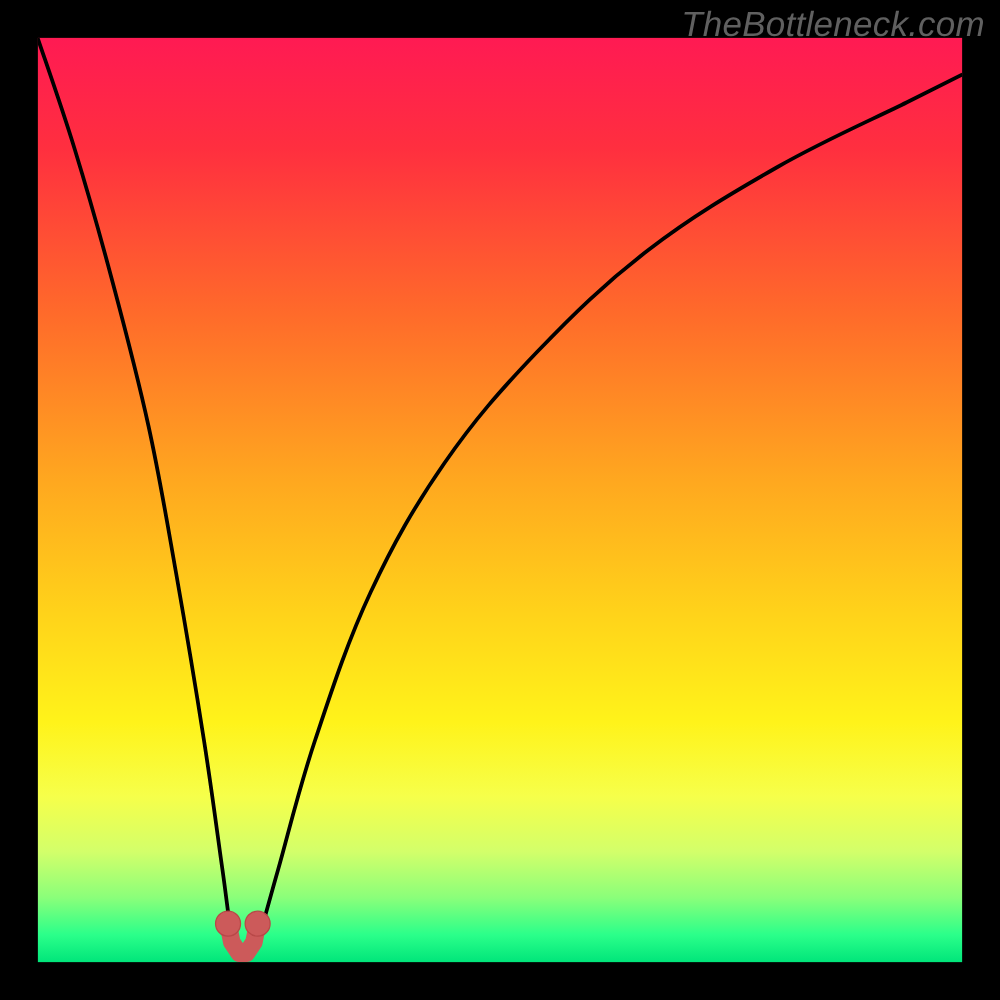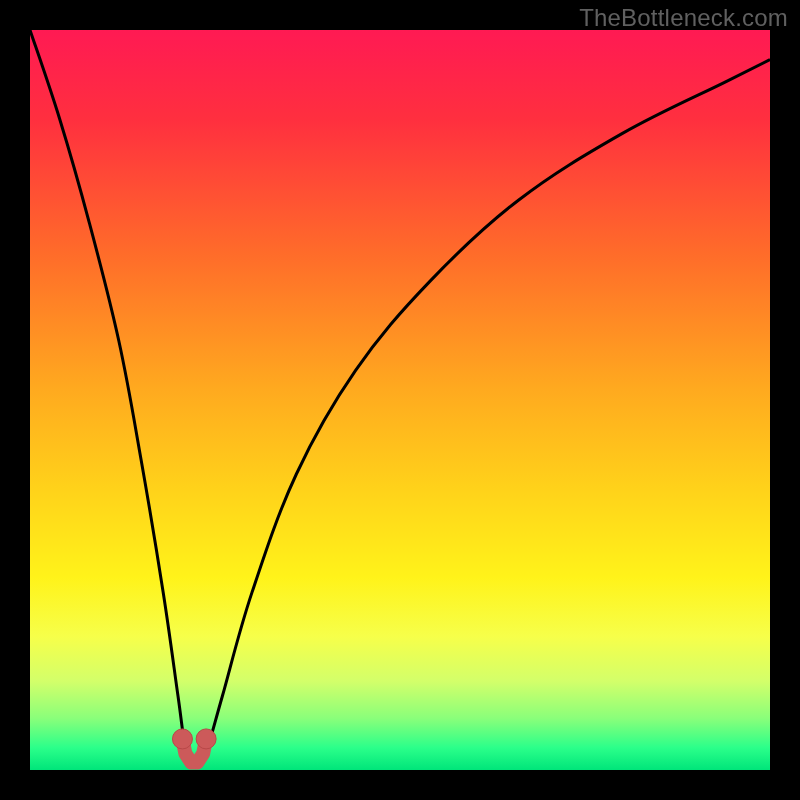--- a/index.html
+++ b/index.html
@@ -25,23 +25,24 @@
     left: 30px;
     width: 740px;
     height: 740px;
     overflow: hidden;
   }
   .watermark {
     position: absolute;
     top: 4px;
     right: 12px;
     color: #606060;
-    font-size: 24px;
+    font-size: 28px;
     font-weight: 400;
     letter-spacing: 0.2px;
+    font-style: italic;
   }
   svg {
     display: block;
   }
 </style>
 </head>
 <body>
 
 <div class="frame">
 

